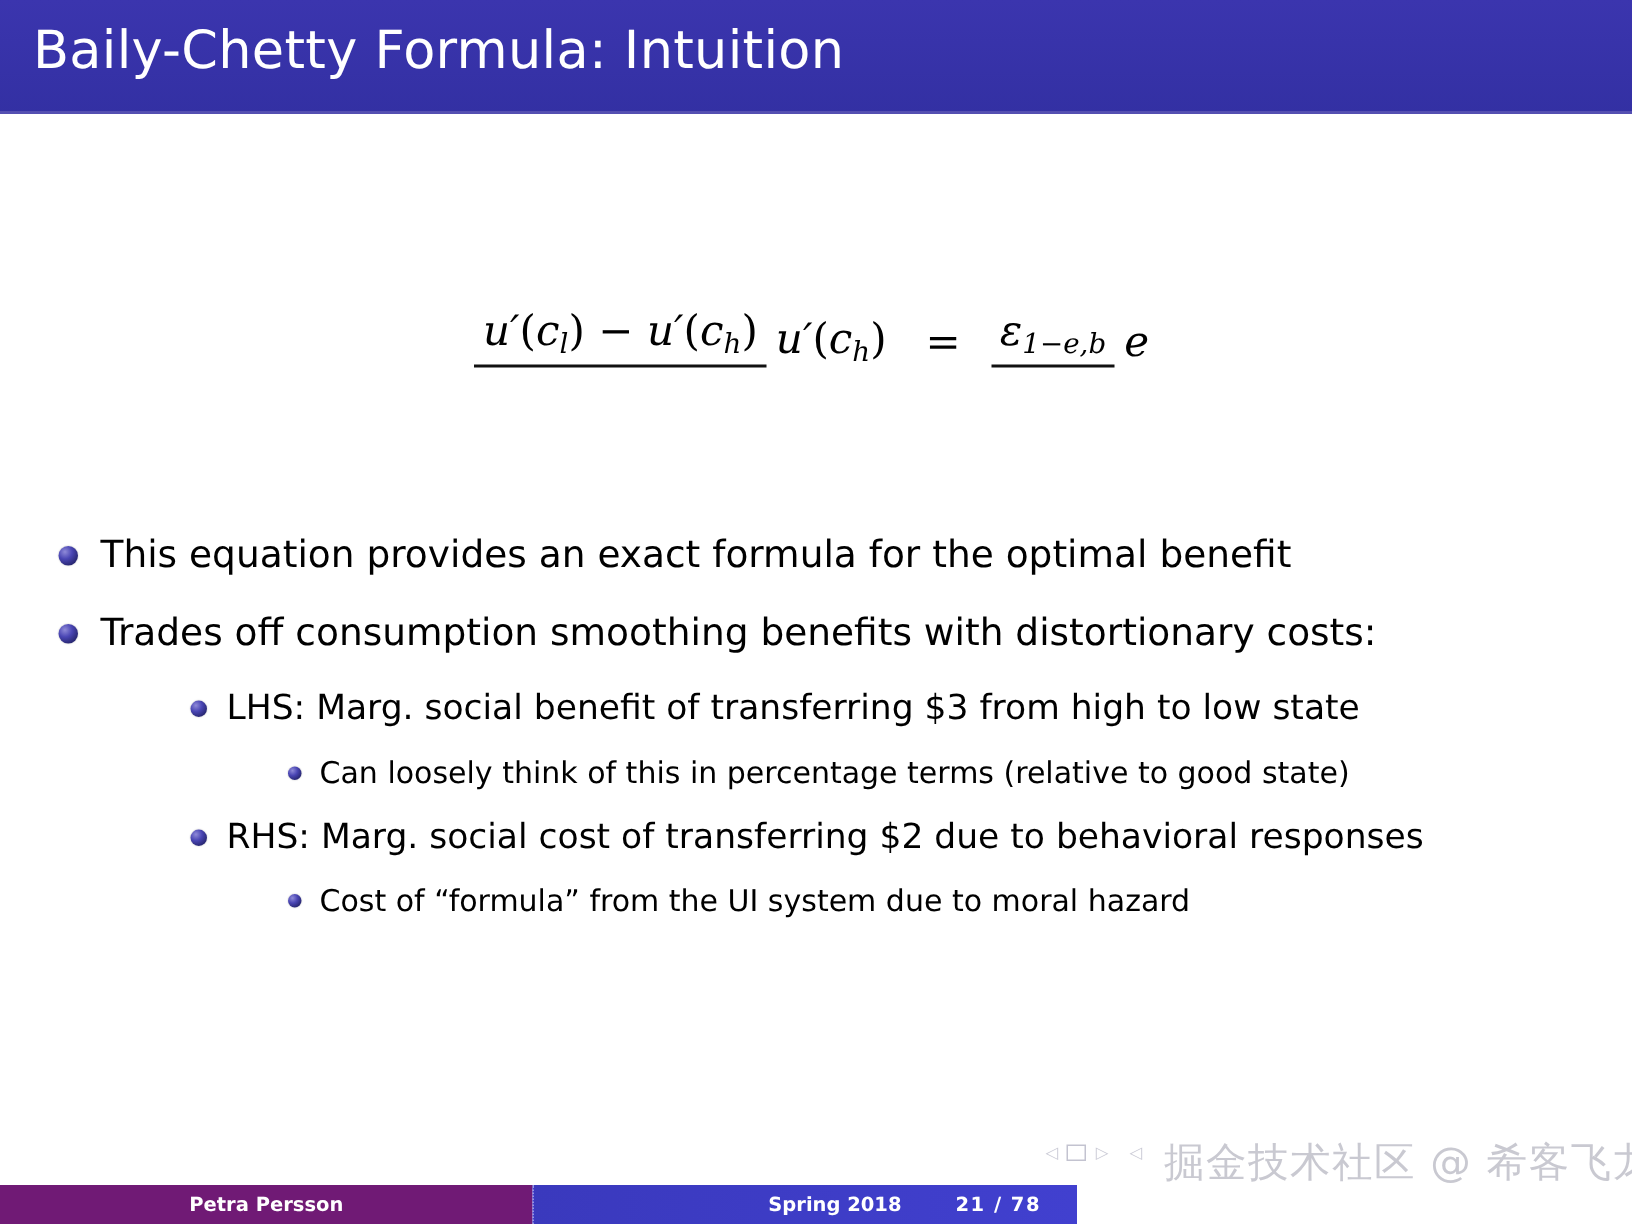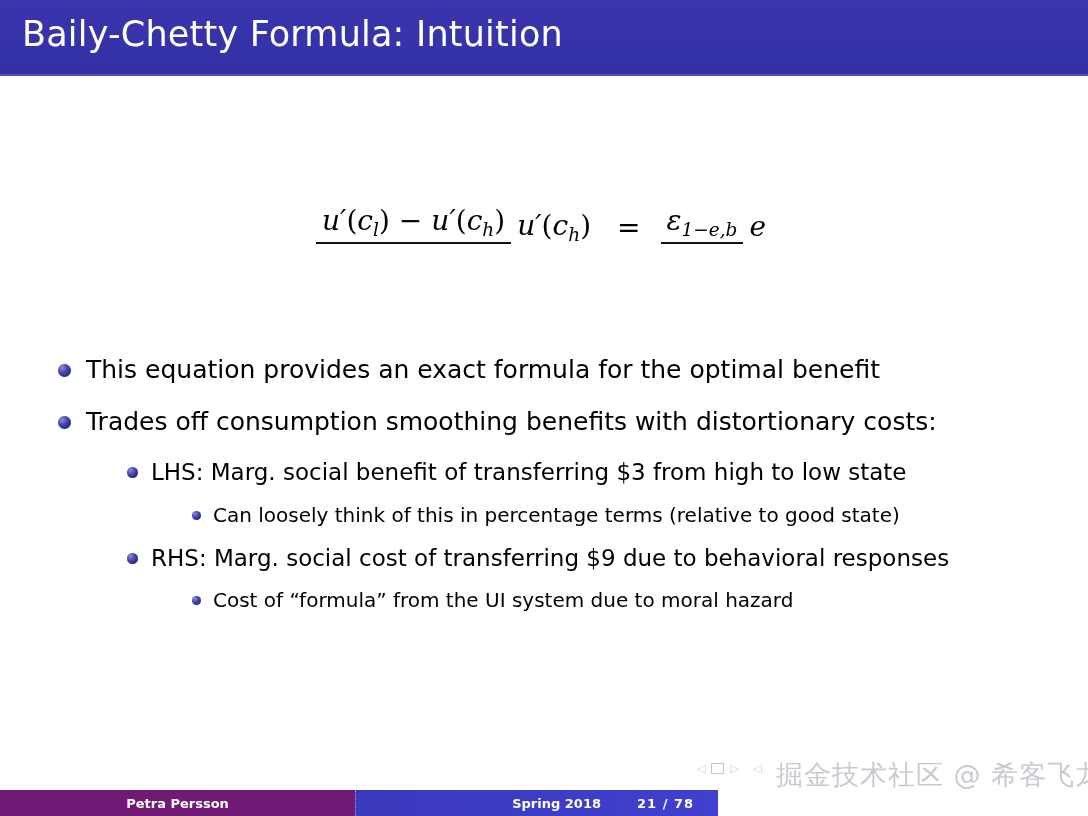--- a/index.html
+++ b/index.html
@@ -119,21 +119,21 @@
     color: #000000;
   }
   .bullet {
     flex: 0 0 auto;
     border-radius: 50%;
     background: radial-gradient(circle at 33% 30%, #8f8ad8 0%, #4a46b4 38%, #2b2a78 72%, #191858 100%);
     box-shadow: 0 0 1px rgba(0,0,0,.35);
   }
   
   .lvl1 {
-    padding-left: 58px;
+    padding-left: 39px;
     font-size: 25px;
     line-height: 1.2;
     margin-bottom: 22px;
   }
   .lvl1 .bullet {
     width: 13px; height: 13px;
     margin: 9px 15px 0 0;
   }
   
   .lvl2 {
@@ -281,21 +281,21 @@
       <span class="item-text">LHS: Marg. social benefit of transferring $3 from high to low state</span>
     </div>
 
     <div class="item lvl3">
       <span class="bullet"></span>
       <span class="item-text">Can loosely think of this in percentage terms (relative to good state)</span>
     </div>
 
     <div class="item lvl2">
       <span class="bullet"></span>
-      <span class="item-text">RHS: Marg. social cost of transferring $9 due to behavioral responses</span>
+      <span class="item-text">RHS: Marg. social cost of transferring $2 due to behavioral responses</span>
     </div>
 
     <div class="item lvl3">
       <span class="bullet"></span>
       <span class="item-text">Cost of “formula” from the UI system due to moral hazard</span>
     </div>
 
   </div>
 
   <div id="nav-symbols">

